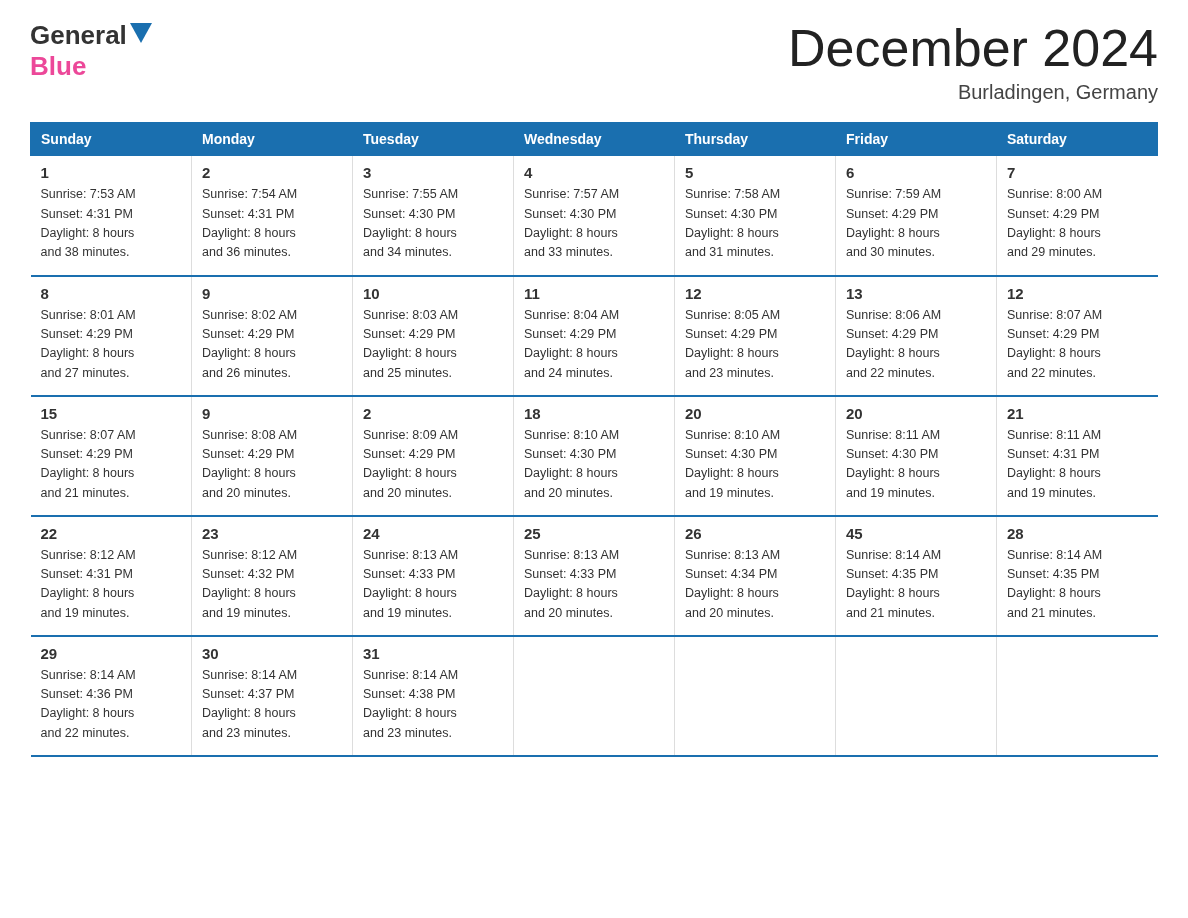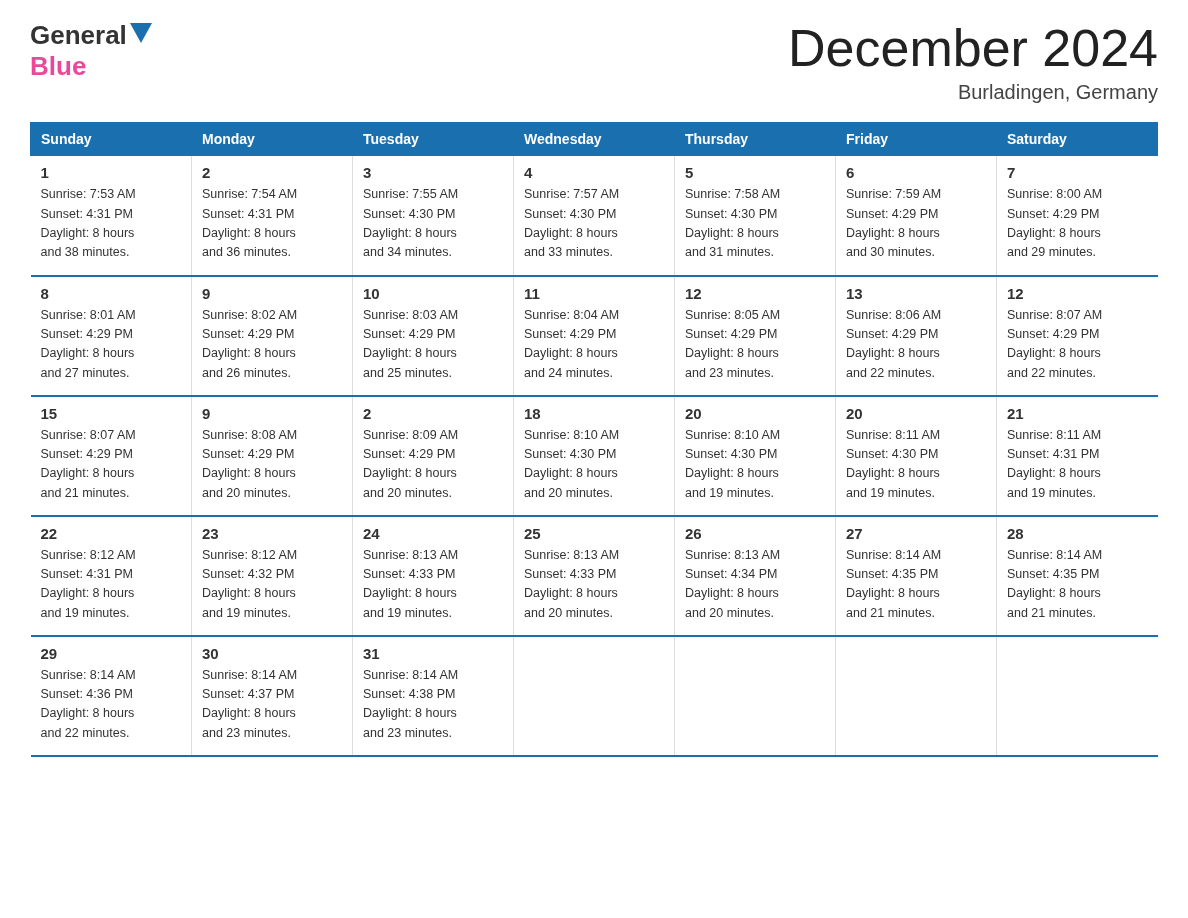--- a/index.html
+++ b/index.html
@@ -226,21 +226,21 @@
         </td>
         <td>
           <span class="day-num">25</span>
           <div class="day-info">Sunrise: 8:13 AM<br>Sunset: 4:33 PM<br>Daylight: 8 hours<br>and 20 minutes.</div>
         </td>
         <td>
           <span class="day-num">26</span>
           <div class="day-info">Sunrise: 8:13 AM<br>Sunset: 4:34 PM<br>Daylight: 8 hours<br>and 20 minutes.</div>
         </td>
         <td>
-          <span class="day-num">27</span>
+          <span class="day-num">45</span>
           <div class="day-info">Sunrise: 8:14 AM<br>Sunset: 4:35 PM<br>Daylight: 8 hours<br>and 21 minutes.</div>
         </td>
         <td>
           <span class="day-num">28</span>
           <div class="day-info">Sunrise: 8:14 AM<br>Sunset: 4:35 PM<br>Daylight: 8 hours<br>and 21 minutes.</div>
         </td>
       </tr>
       <tr>
         <td>
           <span class="day-num">29</span>

